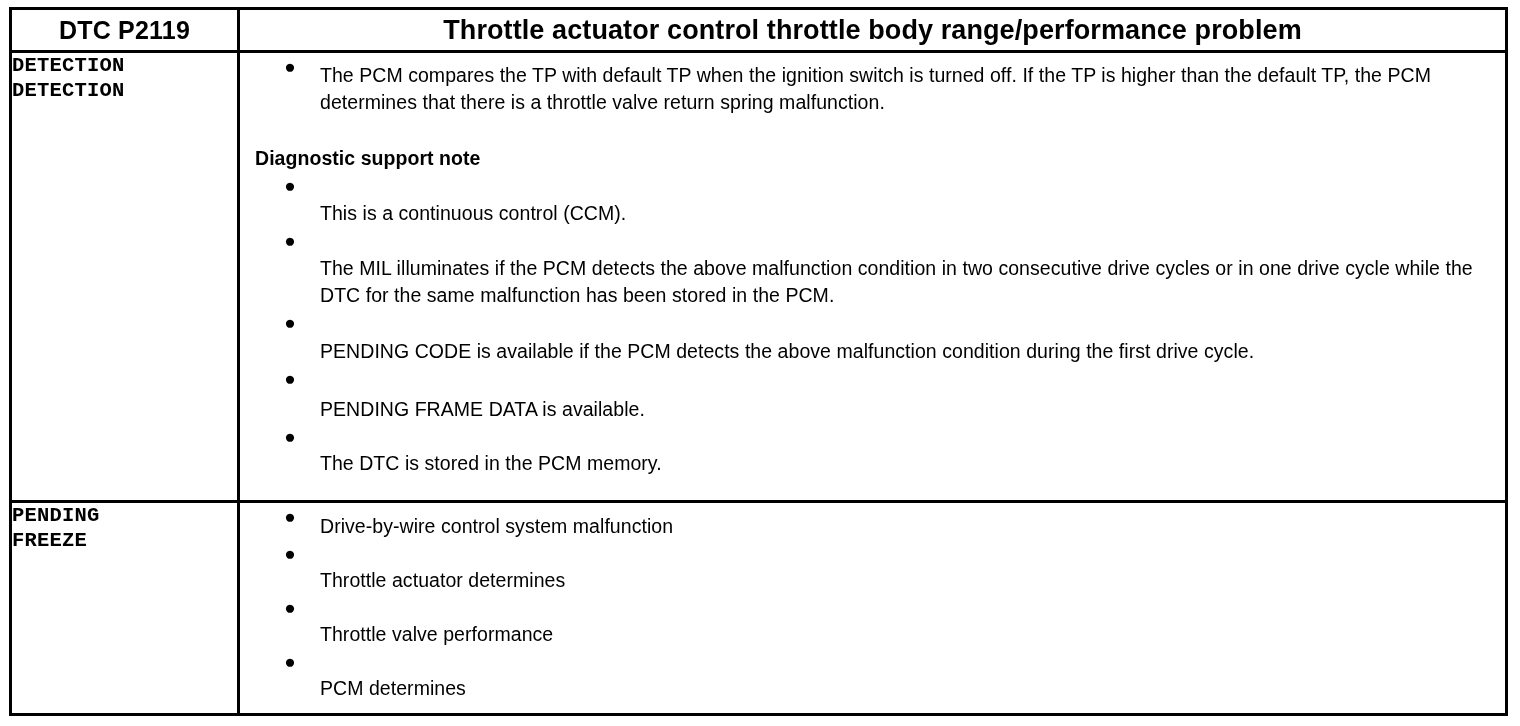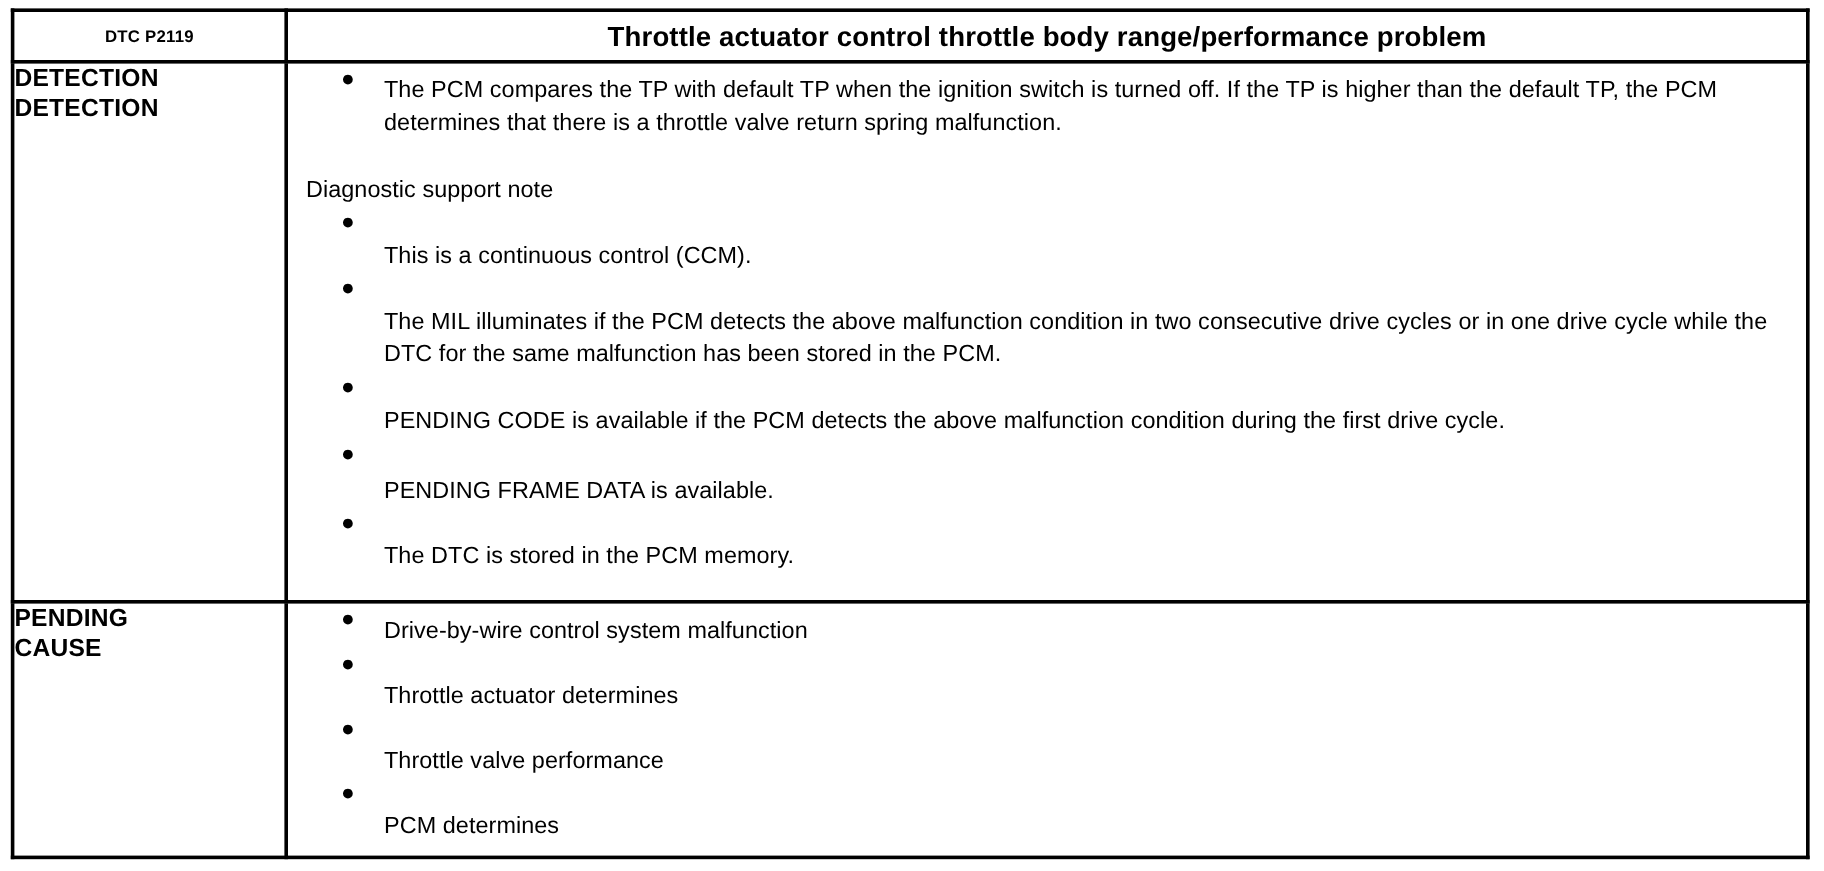--- a/index.html
+++ b/index.html
@@ -42,39 +42,40 @@
     padding: 0;
   }
 
   
   tr.header-row td {
     height: 40px;
     vertical-align: middle;
   }
   .code-cell {
     text-align: center;
-    font-size: 14px;
+    font-size: 25px;
     font-weight: bold;
     letter-spacing: 0.2px;
   }
   .title-cell {
     text-align: center;
-    font-size: 23px;
+    font-size: 27px;
     font-weight: bold;
     letter-spacing: 0.1px;
   }
 
   
   .row-label {
     font-size: 20.5px;
     font-weight: bold;
     line-height: 25px;
     padding-left: 6px;
     vertical-align: middle;
     letter-spacing: 0.2px;
+    font-family: Liberation Mono, monospace;
   }
   .row-label .lbl-line { display: block; white-space: nowrap; }
 
   
   .body-cell {
     padding: 0;
   }
   .content-list {
     margin: 0;
     padding: 0;
@@ -94,21 +95,21 @@
     line-height: 27px;
     font-size: 19px;
     text-align: center;
   }
   .content-block .btext {
     display: block;
     margin-left: 80px;
     margin-right: 30px;
   }
   .content-block.note .btext {
-    font-weight: normal;
+    font-weight: bold;
     margin-left: 15px;
   }
 
   
   .detect-cell .content-block { margin-top: 0; }
   .detect-cell .cb-0 { padding-top: 9px; }
   .detect-cell .cb-1 { padding-top: 29px; }
   .detect-cell .cb-2 { padding-top: 28px; }
   .detect-cell .cb-3 { padding-top: 28px; }
   .detect-cell .cb-4 { padding-top: 29px; }
@@ -179,21 +180,21 @@
               <span class="btext">The DTC is stored in the PCM memory.</span>
             </div>
 
           </div>
         </td>
       </tr>
 
       <tr>
         <td class="row-label">
           <span class="lbl-line">PENDING</span>
-          <span class="lbl-line">CAUSE</span>
+          <span class="lbl-line">FREEZE</span>
         </td>
         <td class="body-cell cause-cell">
           <div class="content-list">
 
             <div class="content-block cb-0">
               <span class="bullet">●</span>
               <span class="btext">Drive-by-wire control system malfunction</span>
             </div>
 
             <div class="content-block cb-1">

